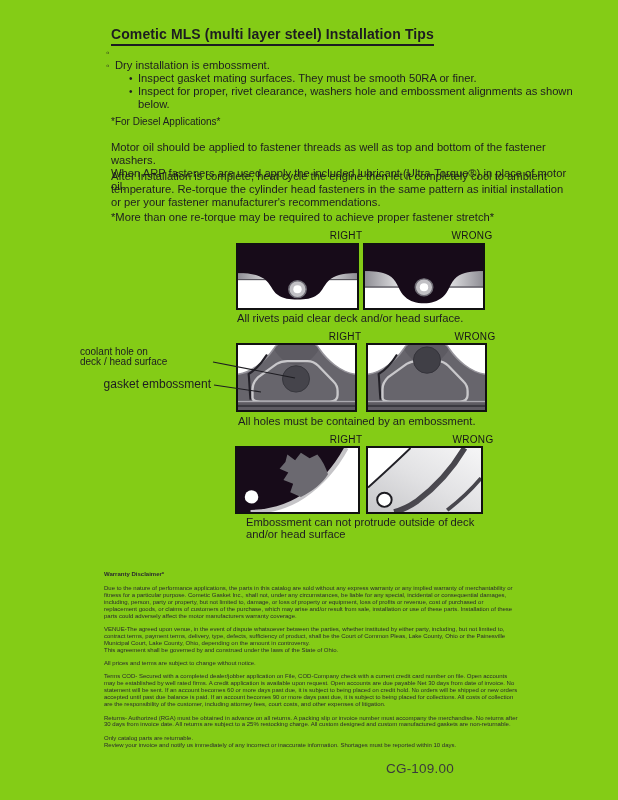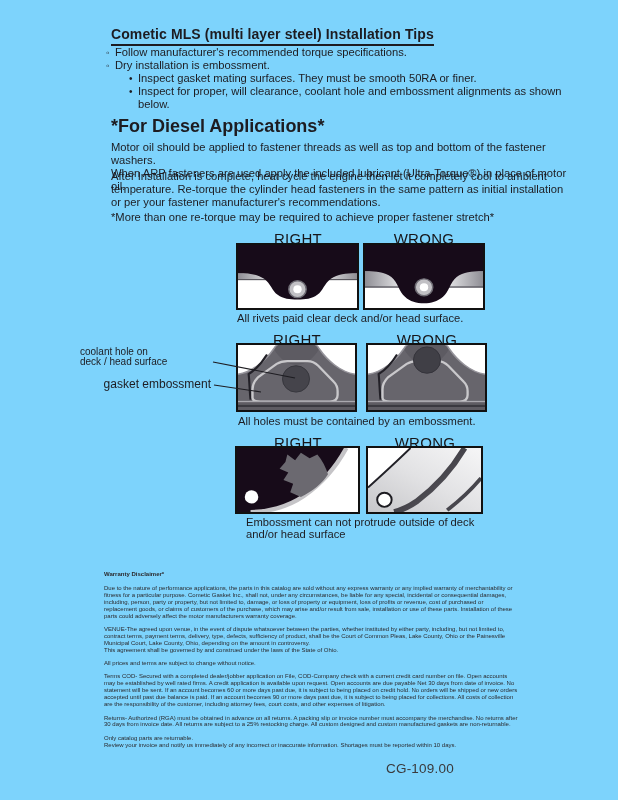--- a/index.html
+++ b/index.html
@@ -1,41 +1,41 @@
 <!DOCTYPE html>
 <html><head>
 <meta charset="utf-8">
 <style>
   html,body{margin:0;padding:0;background:#e8e8e8;}
   .page{
-    position:relative;width:618px;height:800px;background:#7dd3fc;
+    position:relative;width:618px;height:800px;background:#84cc16;
     font-family:"Liberation Sans","DejaVu Sans",sans-serif;color:#1d1c21;
     overflow:hidden;margin:0 auto;
   }
   .abs{position:absolute;}
   
   .title{
     left:111px;top:26px;font-size:14px;font-weight:bold;
     border-bottom:2px solid #1d1c21;padding-bottom:2px;letter-spacing:.1px;
   }
   
   .bullets{left:106px;top:46px;width:480px;font-size:11.2px;line-height:13px;}
   .bullet{display:flex;}
   .bullet .mk{width:9px;flex:0 0 9px;}
   .bullet.top .mk::before{content:"\25E6";font-size:10px;}
   .bullet.sub{margin-left:23px;}
   .bullet.sub .mk::before{content:"\2022";font-size:10px;}
   
-  .dheading{left:111px;top:116px;font-size:18px;font-weight:bold;}
+  .dheading{left:111px;top:116px;font-size:10px;font-weight:normal;}
   .bodyp{font-size:11.2px;line-height:13px;white-space:pre-line;width:470px;margin-top:8px;}
   .p1{left:111px;top:133px;}
   .p2{left:111px;top:162px;}
   .p3{left:111px;top:203px;}
   
-  .dlabel{font-size:15px;letter-spacing:.3px;transform:translateX(-50%);color:#161519;}
+  .dlabel{font-size:10px;letter-spacing:.3px;transform:translateX(-50%);color:#161519;margin-left:48px;}
   .caption{font-size:11.2px;line-height:11.8px;white-space:pre-line;}
   .dbox{border:2px solid #111;box-sizing:border-box;background:#fff;}
   .dbox svg{display:block;width:100%;height:100%;}
   .b1l{left:236px;top:243px;width:123px;height:67px;}
   .b1r{left:363px;top:243px;width:122px;height:67px;}
   .b2l{left:236px;top:343px;width:121px;height:69px;}
   .b2r{left:366px;top:343px;width:121px;height:69px;}
   .b3l{left:235px;top:446px;width:125px;height:68px;}
   .b3r{left:366px;top:446px;width:117px;height:68px;}
   .c1{left:237px;top:313px;}
@@ -54,33 +54,32 @@
 </head>
 <body>
 
 <div class="page">
 
   <div class="abs title">Cometic MLS (multi layer steel) Installation Tips</div>
 
   <div class="abs bullets">
     <div class="bullet top">
         <span class="mk"></span>
-        <span>Follow manufacturer's recommended torque specifications.</span>
       </div>
     <div class="bullet top">
         <span class="mk"></span>
         <span>Dry installation is embossment.</span>
       </div>
     <div class="bullet sub">
         <span class="mk"></span>
         <span>Inspect gasket mating surfaces.  They must be smooth 50RA or finer.</span>
       </div>
     <div class="bullet sub">
         <span class="mk"></span>
-        <span>Inspect for proper, will clearance, coolant hole and embossment alignments as shown below.</span>
+        <span>Inspect for proper, rivet clearance, washers hole and embossment alignments as shown below.</span>
       </div>
   </div>
 
   <div class="abs dheading">*For Diesel Applications*</div>
   <div class="abs bodyp p1">Motor oil should be applied to fastener threads as well as top and bottom of the fastener washers.
 When ARP fasteners are used apply the included lubricant (Ultra-Torque®) in place of motor oil.</div>
   <div class="abs bodyp p2">After Installation is complete, heat cycle the engine then let it completely cool to ambient
 temperature. Re-torque the cylinder head fasteners in the same pattern as initial installation
 or per your fastener manufacturer's recommendations.</div>
   <div class="abs bodyp p3">*More than one re-torque may be required to achieve proper fastener stretch*</div>

